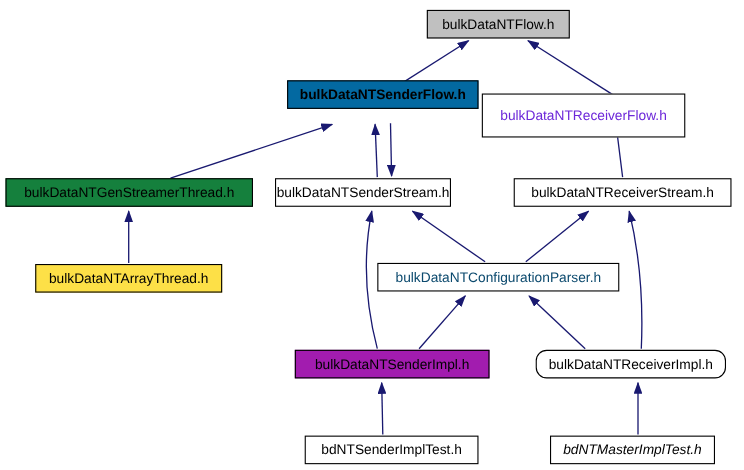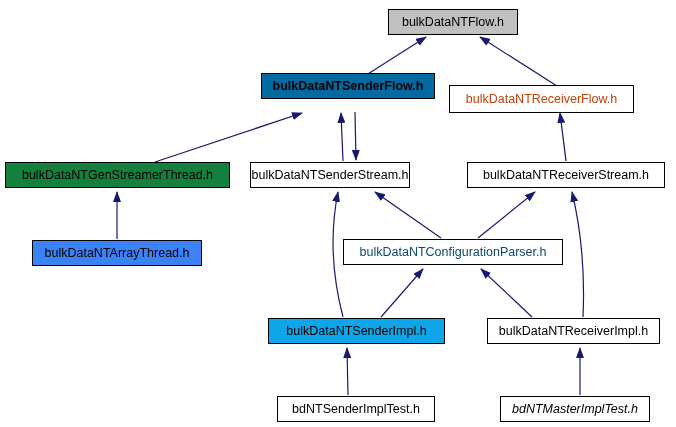--- a/index.html
+++ b/index.html
@@ -64,42 +64,42 @@
         <path d="M117,239 L117,192" fill="none" stroke="#191970" stroke-width="1.2" marker-end="url(#arrowhead)"></path>
       </g>
   </svg>
   <div id="node-layer">
       <div class="node root" style="left: 388px; top: 9px; width: 130px; height: 26px; border-color: rgb(0, 0, 0); background: rgb(192, 192, 192); color: rgb(0, 0, 0);">
         <span>bulkDataNTFlow.h</span>
       </div>
       <div class="node" style="left: 261px; top: 73px; width: 174px; height: 26px; border-color: rgb(0, 0, 0); background: #0369a1; color: rgb(0, 0, 0); font-weight: bold;">
         <span>bulkDataNTSenderFlow.h</span>
       </div>
-      <div class="node" style="left: 449px; top: 85px; width: 185px; height: 28px; border-color: rgb(0, 0, 0); background: rgb(255, 255, 255); color: #c2410c;">
+      <div class="node" style="left: 438px; top: 85px; width: 185px; height: 40px; border-color: rgb(0, 0, 0); background: rgb(255, 255, 255); color: #6d28d9;">
         <span>bulkDataNTReceiverFlow.h</span>
       </div>
       <div class="node" style="left: 5px; top: 162px; width: 225px; height: 26px; border-color: rgb(0, 0, 0); background: #15803d; color: rgb(0, 0, 0);">
         <span>bulkDataNTGenStreamerThread.h</span>
       </div>
       <div class="node" style="left: 250px; top: 162px; width: 160px; height: 26px; border-color: rgb(0, 0, 0); background: rgb(255, 255, 255); color: rgb(0, 0, 0);">
         <span>bulkDataNTSenderStream.h</span>
       </div>
       <div class="node" style="left: 467px; top: 162px; width: 198px; height: 26px; border-color: rgb(0, 0, 0); background: rgb(255, 255, 255); color: rgb(0, 0, 0);">
         <span>bulkDataNTReceiverStream.h</span>
       </div>
-      <div class="node" style="left: 32px; top: 240px; width: 170px; height: 26px; border-color: rgb(0, 0, 0); background: #3b82f6; color: rgb(0, 0, 0);">
+      <div class="node" style="left: 32px; top: 240px; width: 170px; height: 26px; border-color: rgb(0, 0, 0); background: #fde047; color: rgb(0, 0, 0);">
         <span>bulkDataNTArrayThread.h</span>
       </div>
       <div class="node" style="left: 343px; top: 239px; width: 220px; height: 26px; border-color: rgb(0, 0, 0); background: rgb(255, 255, 255); color: #0c4a6e;">
         <span>bulkDataNTConfigurationParser.h</span>
       </div>
-      <div class="node" style="left: 268px; top: 318px; width: 177px; height: 26px; border-color: rgb(0, 0, 0); background: #0ea5e9; color: rgb(0, 0, 0);">
+      <div class="node" style="left: 268px; top: 318px; width: 177px; height: 26px; border-color: rgb(0, 0, 0); background: #a21caf; color: rgb(0, 0, 0);">
         <span>bulkDataNTSenderImpl.h</span>
       </div>
-      <div class="node" style="left: 487px; top: 318px; width: 173px; height: 26px; border-color: rgb(0, 0, 0); background: rgb(255, 255, 255); color: rgb(0, 0, 0);">
+      <div class="node" style="left: 487px; top: 318px; width: 173px; height: 26px; border-color: rgb(0, 0, 0); background: rgb(255, 255, 255); color: rgb(0, 0, 0); border-radius: 10px;">
         <span>bulkDataNTReceiverImpl.h</span>
       </div>
       <div class="node" style="left: 277px; top: 396px; width: 158px; height: 26px; border-color: rgb(0, 0, 0); background: rgb(255, 255, 255); color: rgb(0, 0, 0);">
         <span>bdNTSenderImplTest.h</span>
       </div>
       <div class="node" style="left: 500px; top: 396px; width: 150px; height: 26px; border-color: rgb(0, 0, 0); background: rgb(255, 255, 255); color: rgb(0, 0, 0); font-style: italic;">
         <span>bdNTMasterImplTest.h</span>
       </div>
     </div>
 </div>

